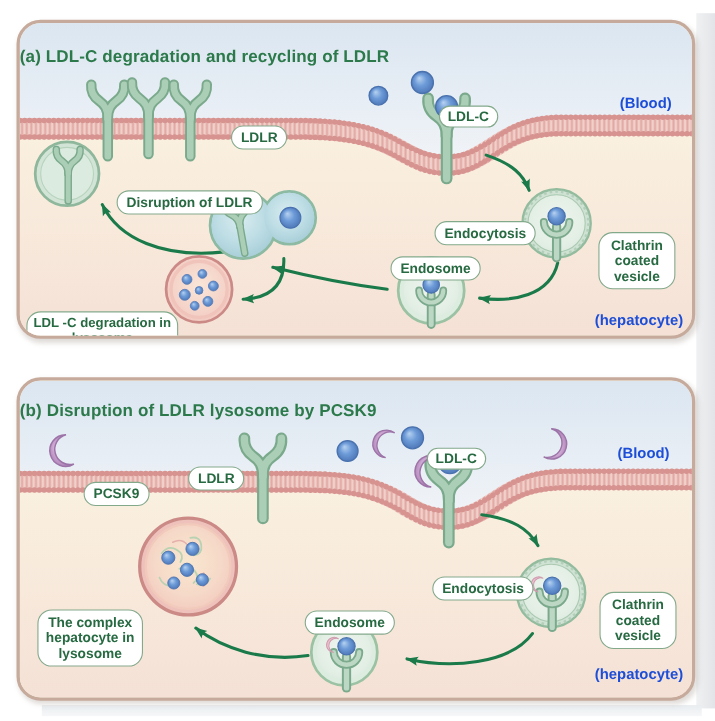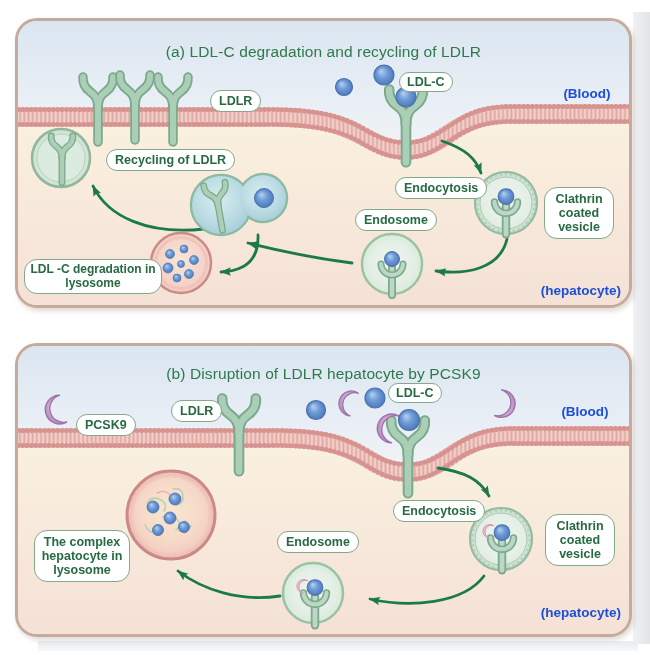--- a/index.html
+++ b/index.html
@@ -8,27 +8,27 @@
   .edge-right{position:absolute;left:633px;top:12px;width:17px;height:632px;
               background:linear-gradient(90deg,#f0f1f3,#e2e4e7);}
   .edge-bottom{position:absolute;left:38px;top:641px;width:600px;height:10px;
                background:linear-gradient(180deg,#e9edf0,#f6f7f8);}
   .panel{position:absolute;left:15px;width:617px;box-sizing:border-box;
          border:3px solid #c6ab9c;border-radius:22px;overflow:hidden;background:#f7ecdd;
          box-shadow:2px 3px 5px rgba(160,148,140,.35);}
   #panel-a{top:18px;height:290px;}
   #panel-b{top:343px;height:294px;}
   .panel svg{position:absolute;left:0;top:0;}
-  .title{position:absolute;left:0;right:0;text-align:center;color:#2c7a4b;
-         font-weight:normal;font-size:15.5px;letter-spacing:.1px;}
+  .title{position:absolute;left:0;right:0;text-align:left;color:#2c7a4b;
+         font-weight:bold;font-size:15.5px;letter-spacing:.1px;}
   #panel-a .title{top:22px;}
   #panel-b .title{top:19px;}
   .pill{position:absolute;background:#ffffff;border:1.5px solid #83a98b;border-radius:13px;
         color:#276a42;font-weight:bold;font-size:12.5px;line-height:1.13;text-align:center;
-        padding:3px 8px;box-sizing:border-box;white-space:nowrap;}
+        padding:3px 8px;box-sizing:border-box;white-space:nowrap;margin-top:24px;}
   .pill.wrap{white-space:normal;}
   .tag{position:absolute;color:#1d4ed8;font-weight:bold;font-size:13.5px;white-space:nowrap;}
 </style>
 </head>
 <body>
 
 <svg width="0" height="0" style="position:absolute" aria-hidden="true">
   <defs>
     <linearGradient id="gBlood" x1="0" y1="0" x2="0" y2="1">
       <stop offset="0" stop-color="#dbe6f1"></stop>
@@ -176,21 +176,21 @@
         <circle r="30" fill="#dcecdf" stroke="#9cc2a4" stroke-width="2.5"></circle>
         <circle r="25" fill="url(#gVes)"></circle>
         <use href="#recCup" transform="translate(0,4)"></use>
       </g>
     </svg>
 
     <div class="title">(a) LDL-C degradation and recycling of LDLR</div>
     <div class="pill" style="left:192px;top:69px;">LDLR</div>
     <div class="pill" style="left:381px;top:51px;padding:2px 7px;">LDL-C</div>
     <div class="tag" style="left:533px;top:65px;width:72px;text-align:center;">(Blood)</div>
-    <div class="pill" style="left:88px;top:128px;">Recycling of LDLR</div>
+    <div class="pill" style="left:88px;top:128px;">Disruption of LDLR</div>
     <div class="pill" style="left:377px;top:156px;">Endocytosis</div>
     <div class="pill" style="left:337px;top:188px;">Endosome</div>
     <div class="pill wrap" style="left:526px;top:166px;width:70px;padding:4px 5px;">Clathrin coated vesicle</div>
     <div class="pill wrap" style="left:6px;top:238px;width:138px;font-size:12px;padding:3px 5px;">LDL -C degradation in lysosome</div>
     <div class="tag" style="left:503px;top:262px;width:100px;text-align:right;">(hepatocyte)</div>
   </div>
 
   <div class="panel" id="panel-b">
     <svg width="611" height="288" viewBox="0 0 611 288">
       <rect x="0" y="0" width="611" height="136" fill="url(#gBlood)"></rect>
@@ -255,21 +255,21 @@
       </g>
 
       <g transform="translate(295,247)">
         <circle r="30" fill="#dcecdf" stroke="#9cc2a4" stroke-width="2.5"></circle>
         <circle r="25" fill="url(#gVes)"></circle>
         <use href="#recCup" transform="translate(2,4) scale(1.05)"></use>
         <use href="#cresP" transform="translate(-10,-7) scale(0.55) rotate(20)" fill="#ecc0ce" stroke="#cf9aae" stroke-width="1.6"></use>
       </g>
     </svg>
 
-    <div class="title">(b) Disruption of LDLR hepatocyte by PCSK9</div>
+    <div class="title">(b) Disruption of LDLR lysosome by PCSK9</div>
     <div class="pill" style="left:58px;top:68px;">PCSK9</div>
     <div class="pill" style="left:153px;top:54px;">LDLR</div>
     <div class="pill" style="left:370px;top:37px;padding:2px 7px;">LDL-C</div>
     <div class="tag" style="left:531px;top:58px;width:72px;text-align:center;">(Blood)</div>
     <div class="pill" style="left:375px;top:154px;">Endocytosis</div>
     <div class="pill" style="left:259px;top:185px;">Endosome</div>
     <div class="pill wrap" style="left:527px;top:168px;width:70px;padding:4px 5px;">Clathrin coated vesicle</div>
     <div class="pill wrap" style="left:16px;top:184px;width:96px;padding:4px 5px;">The complex hepatocyte in lysosome</div>
     <div class="tag" style="left:503px;top:259px;width:100px;text-align:right;">(hepatocyte)</div>
   </div>

